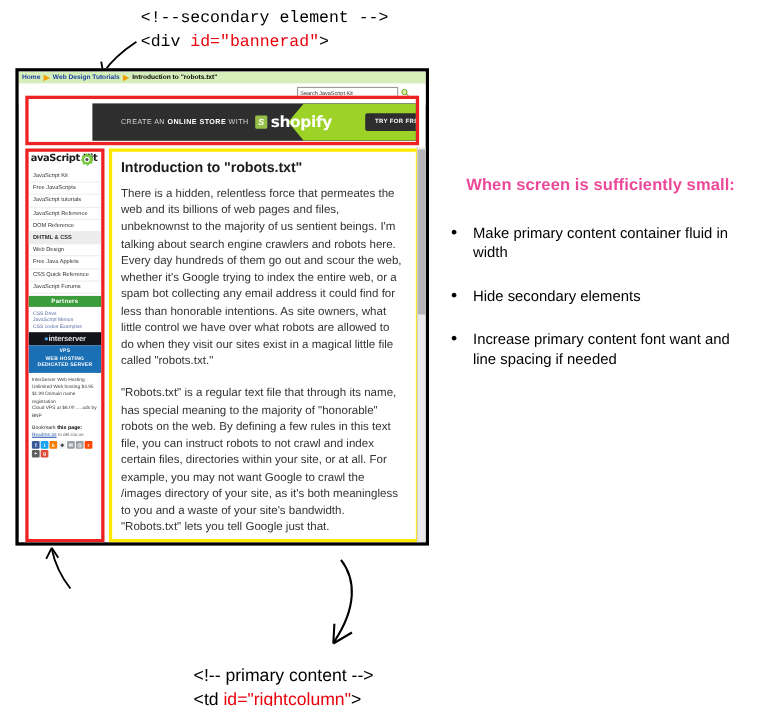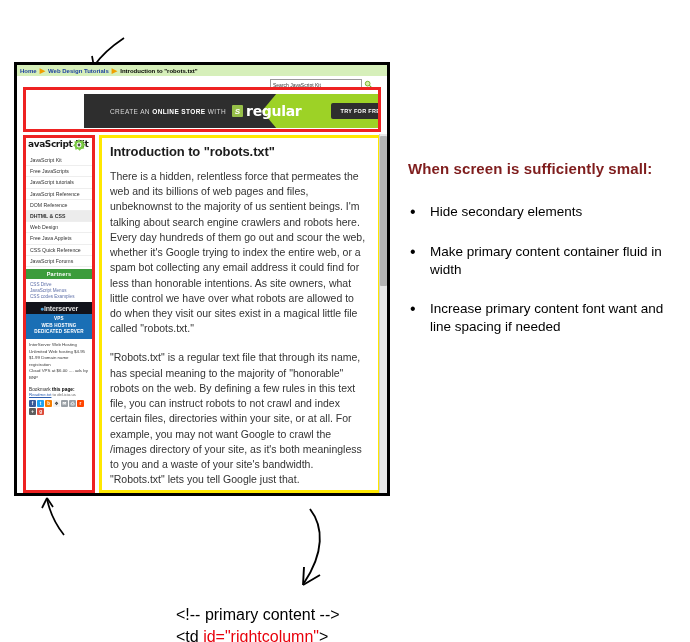--- a/index.html
+++ b/index.html
@@ -26,22 +26,22 @@
   .ann-bottomright {
     position: absolute; left: 176px; top: 604px;
     font-family: "Liberation Sans", sans-serif;
     font-size: 16px; color: #000; white-space: pre; line-height: 1.35;
   }
   .ann-bottomright .red { color: #e8000b; }
 
   
   .notes { position: absolute; left: 408px; top: 160px; width: 276px; }
   .notes-title {
-    font-size: 15px; font-weight: bold; color: #7f1d1d;
-    margin: 0 0 26px 0; letter-spacing: .1px;
+    font-size: 15px; font-weight: bold; color: #ec4899;
+    margin: 0 0 26px 0; letter-spacing: .1px; text-align: center;
   }
   .notes ul { list-style: none; margin: 0; padding: 0; }
   .notes li {
     position: relative; padding-left: 22px;
     font-size: 13.5px; color: #000; line-height: 1.32;
     margin-bottom: 22px;
   }
   .notes li::before {
     content: "\2022"; position: absolute; left: 2px; top: -2px;
     font-size: 16px; line-height: 1.32;
@@ -220,31 +220,33 @@
   }
 
   
   .arrow { position: absolute; pointer-events: none; }
 </style>
 </head>
 <body>
 
 <div id="root">
 
+  <div class="code-ann ann-top"><span>&lt;!--secondary element --&gt;</span>
+<span>&lt;div </span><span class="red">id="bannerad"</span><span>&gt;</span></div>
 
   <svg class="arrow" style="left:82px; top:36px;" width="48" height="36">
     <path d="M42,2 C30,10 20,18 12,30" stroke="#000" stroke-width="1.7" fill="none"></path>
     <path d="M12,31 L10,20 M12,31 L22,27" stroke="#000" stroke-width="1.7" fill="none"></path>
   </svg>
 
   <div class="notes">
     <div class="notes-title">When screen is sufficiently small:</div>
     <ul>
+      <li>Make primary content container fluid in width</li>
       <li>Hide secondary elements</li>
-      <li>Make primary content container fluid in width</li>
       <li>Increase primary content font want and line spacing if needed</li>
     </ul>
   </div>
 
   <div id="browser">
 
     <div class="breadcrumb">
       <span>Home</span>
       <span class="sep">▶</span>
       <span>Web Design Tutorials</span>
@@ -262,21 +264,21 @@
         </svg>
       </div>
     </div>
 
     <div class="bannerad-outline">
       <div class="bannerad">
         <div class="ad-green-arrow"></div>
         <div class="ad-text"><span>CREATE AN </span><b>ONLINE STORE</b><span> WITH</span></div>
         <div class="ad-logo">
           <span class="ad-bag">S</span>
-          <span class="ad-brand">regular</span>
+          <span class="ad-brand">shopify</span>
         </div>
         <div class="ad-cta">TRY FOR FREE</div>
       </div>
     </div>
 
     <div class="leftcol-outline">
       <div class="leftcol">
         <div class="jkit-logo">
           <span>avaScript Kit</span>
           <svg class="gear" viewBox="0 0 24 24">

